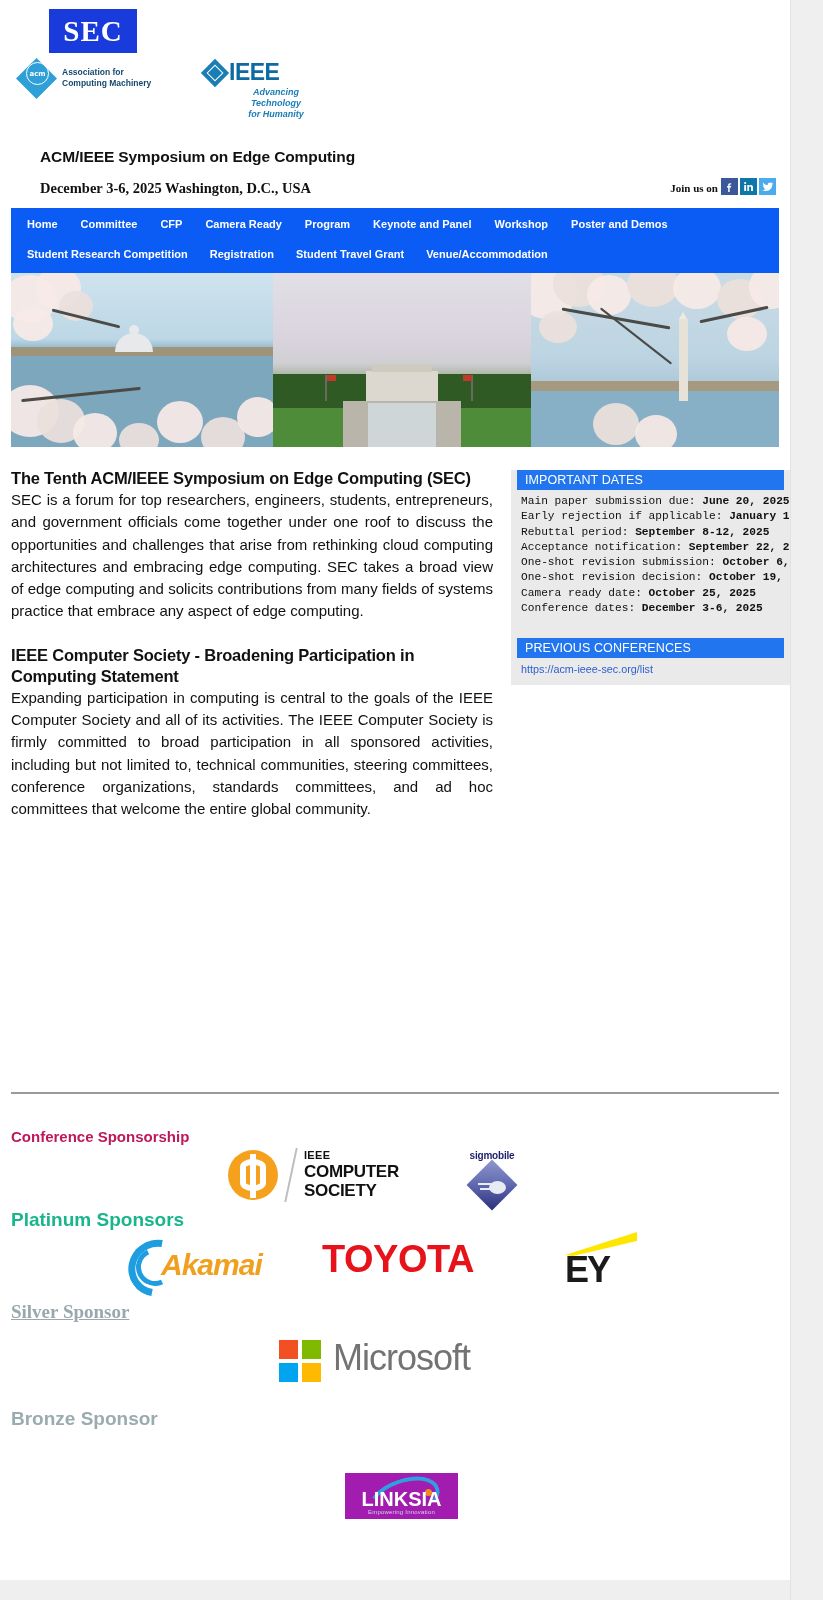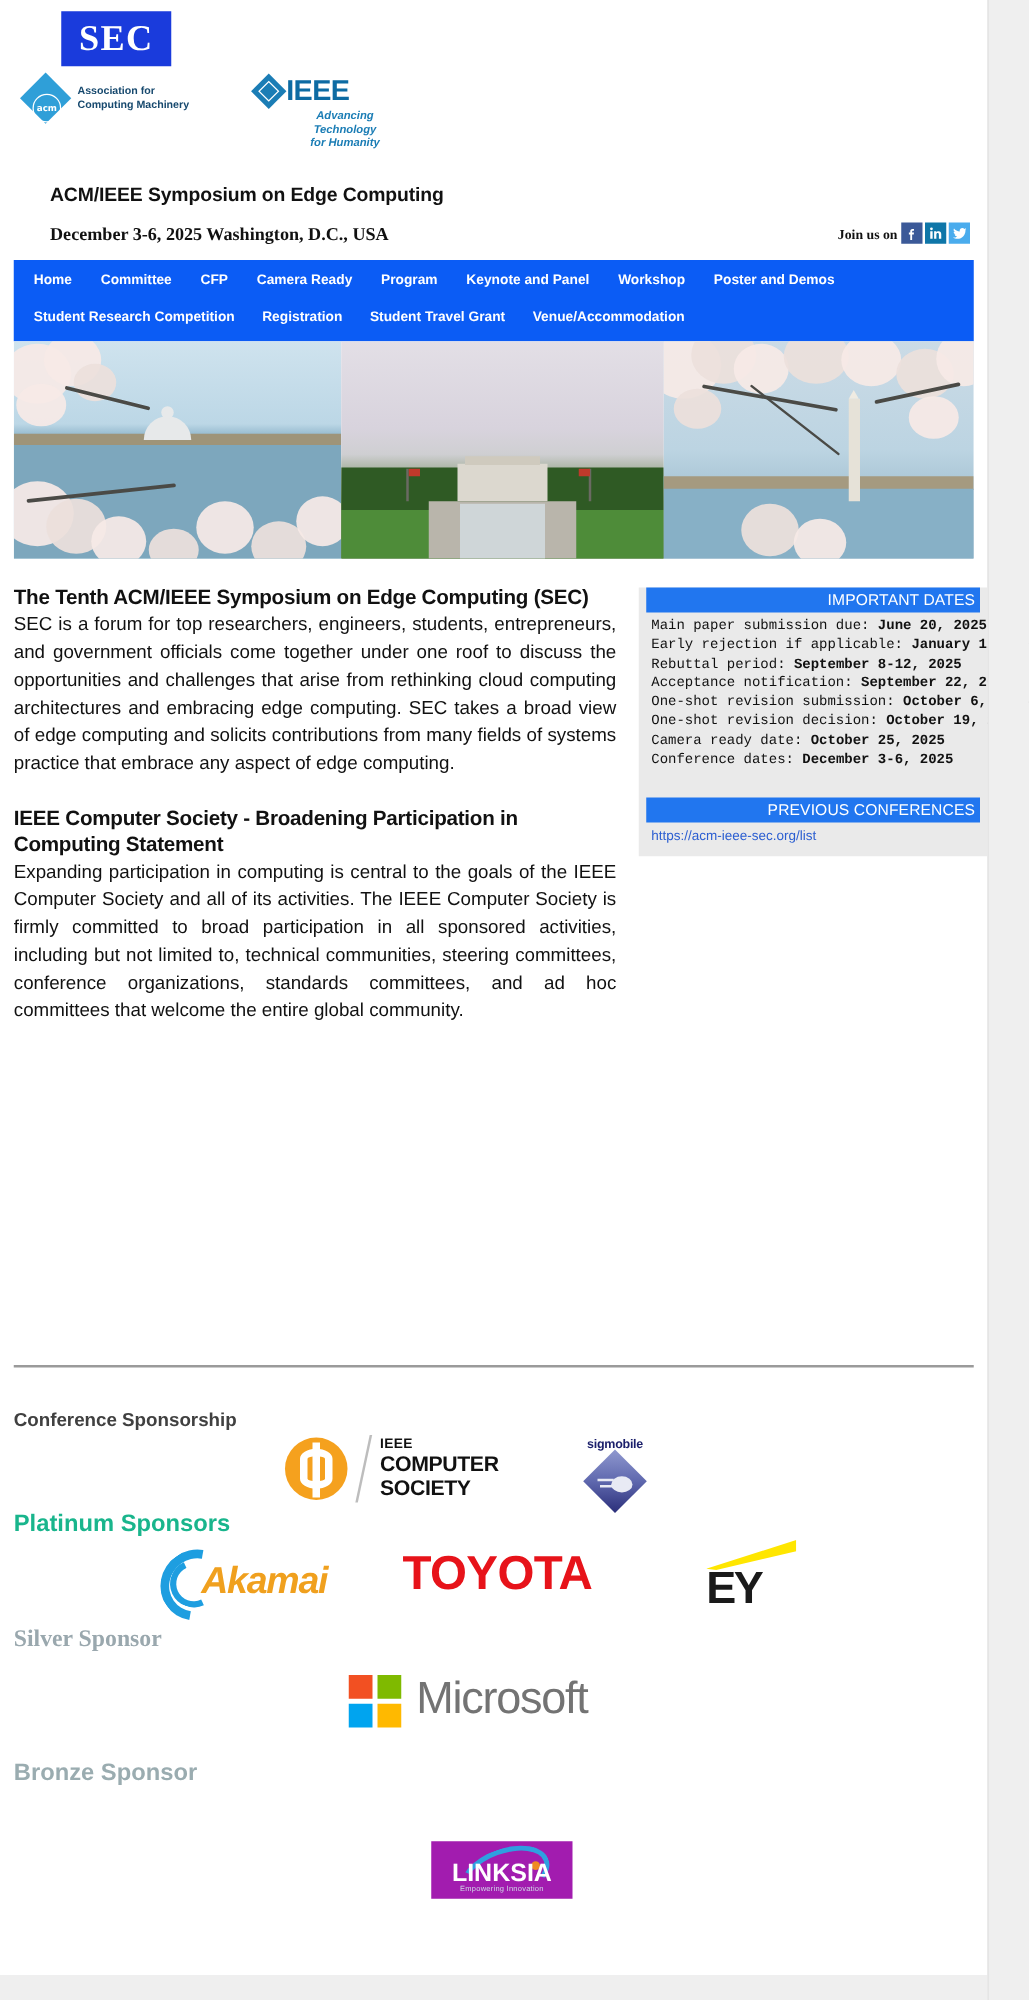--- a/index.html
+++ b/index.html
@@ -31,21 +31,21 @@
     font-family:"Liberation Serif", serif;
     color:#ffffff;font-size:29px;font-weight:700;letter-spacing:1px;
     line-height:1;
   }
   .acm-logo{position:absolute;left:18px;top:61px;width:150px;height:45px;}
   .acm-diamond{
     position:absolute;left:4px;top:3px;width:29px;height:29px;
     background:#2f9fd8;transform:rotate(45deg);
   }
   .acm-ring{
-    position:absolute;left:8px;top:14px;width:21px;height:21px;
+    position:absolute;left:8px;top:1px;width:21px;height:21px;
     border:1.5px solid #ffffff;border-radius:50%;
     display:flex;align-items:center;justify-content:center;text-align:right;
   }
   .acm-ring i{
     font-style:normal;color:#ffffff;font-size:7px;font-weight:700;
     font-family:"DejaVu Sans", sans-serif;
   }
   .acm-text{
     position:absolute;left:44px;top:6px;
     font-size:8.5px;line-height:11px;color:#17496e;font-weight:600;
@@ -164,21 +164,20 @@
   .gap-s{height:16px;}
 
   .col-right{
     position:absolute;left:511px;top:23px;width:279px;
     background:#eaeaea;padding-bottom:10px;
   }
   .panel-head{
     background:#2176ef;color:#ffffff;
     font-size:12.5px;padding:3px 4px 3px 8px;margin:0 6px;
     letter-spacing:0.1px;
-    text-align:right;
   }
   .panel-body{padding:4px 8px 8px 10px;}
   .dline{
     font-size:11.2px;line-height:15.3px;color:#111111;white-space:nowrap;font-family:Liberation Mono, monospace;
   }
   .dline b{font-weight:700;}
   .panel-spacer{height:14px;}
   .plink{
     display:block;font-size:10.8px;color:#2b5ed1;text-decoration:none;
     padding:5px 0 0 10px;
@@ -187,29 +186,29 @@
   
   .hrule{
     position:absolute;left:11px;top:1092px;width:768px;height:0;
     border-top:2px solid #9a9a9a;
   }
 
   
   .sponsors{position:absolute;left:0;top:1110px;width:790px;}
   .sp-title{
     position:absolute;left:11px;top:18px;
-    font-size:15px;font-weight:700;color:#404040;
+    font-size:15px;font-weight:700;color:#be185d;
   }
   .tier{
     position:absolute;left:11px;
     font-size:19px;font-weight:700;
     font-family:"Liberation Sans", sans-serif;
   }
   .tier.platinum{top:99px;color:#19b58c;}
-  .tier.silver{top:191px;color:#9aa8ae;font-family:"Liberation Serif", serif;font-size:19px;}
+  .tier.silver{top:191px;color:#9aa8ae;font-family:"Liberation Serif", serif;font-size:19px;text-decoration:underline;}
   .tier.bronze{top:298px;color:#9aacb0;}
 
   
   .ieeecs{position:absolute;left:228px;top:38px;width:185px;height:54px;}
   .cs-mark{
     position:absolute;left:0;top:2px;width:50px;height:50px;border-radius:50%;
     background:#f5a11e;
   }
   .cs-mark:after{
     content:"";position:absolute;left:12px;top:9px;width:26px;height:32px;

